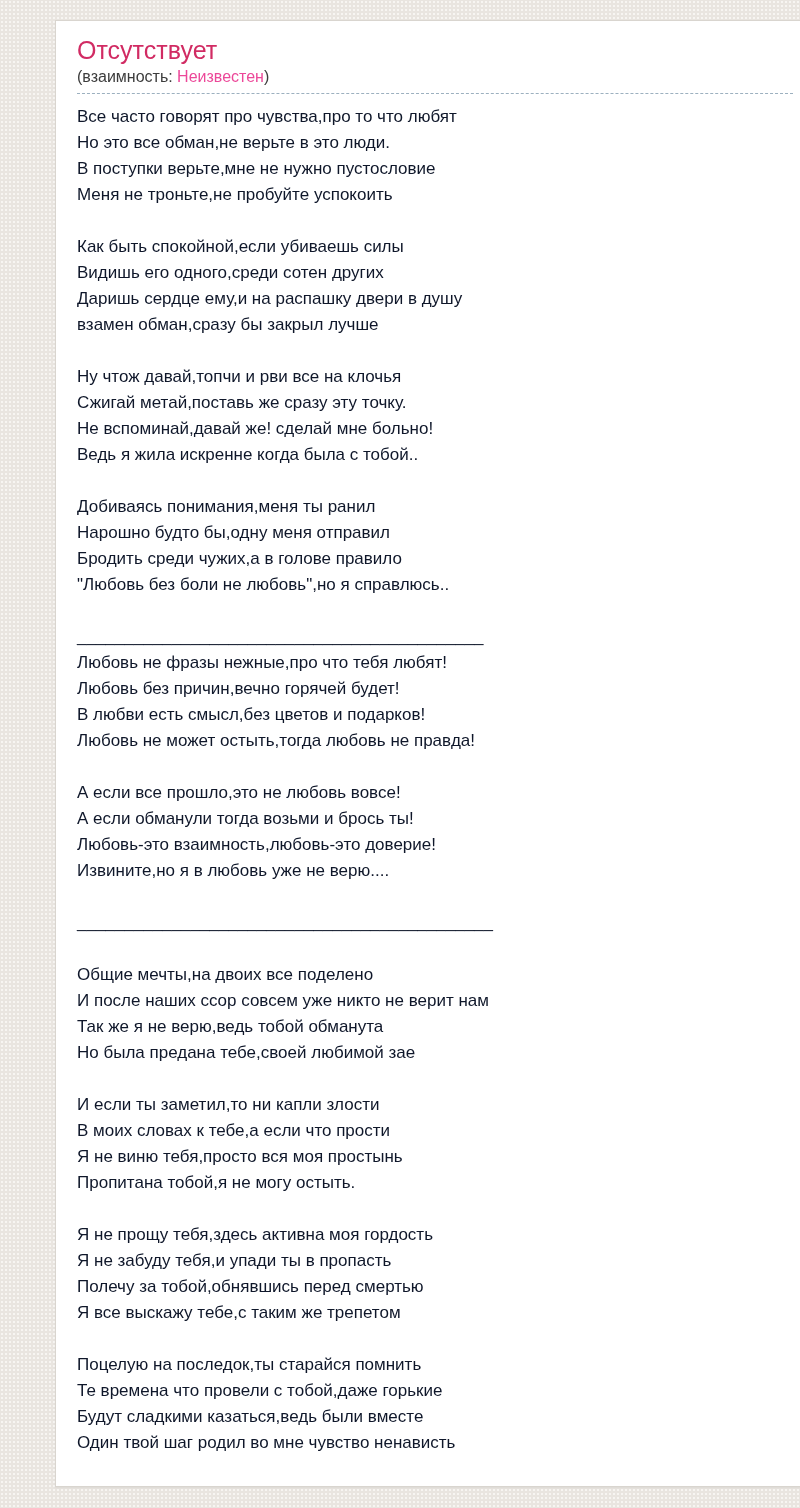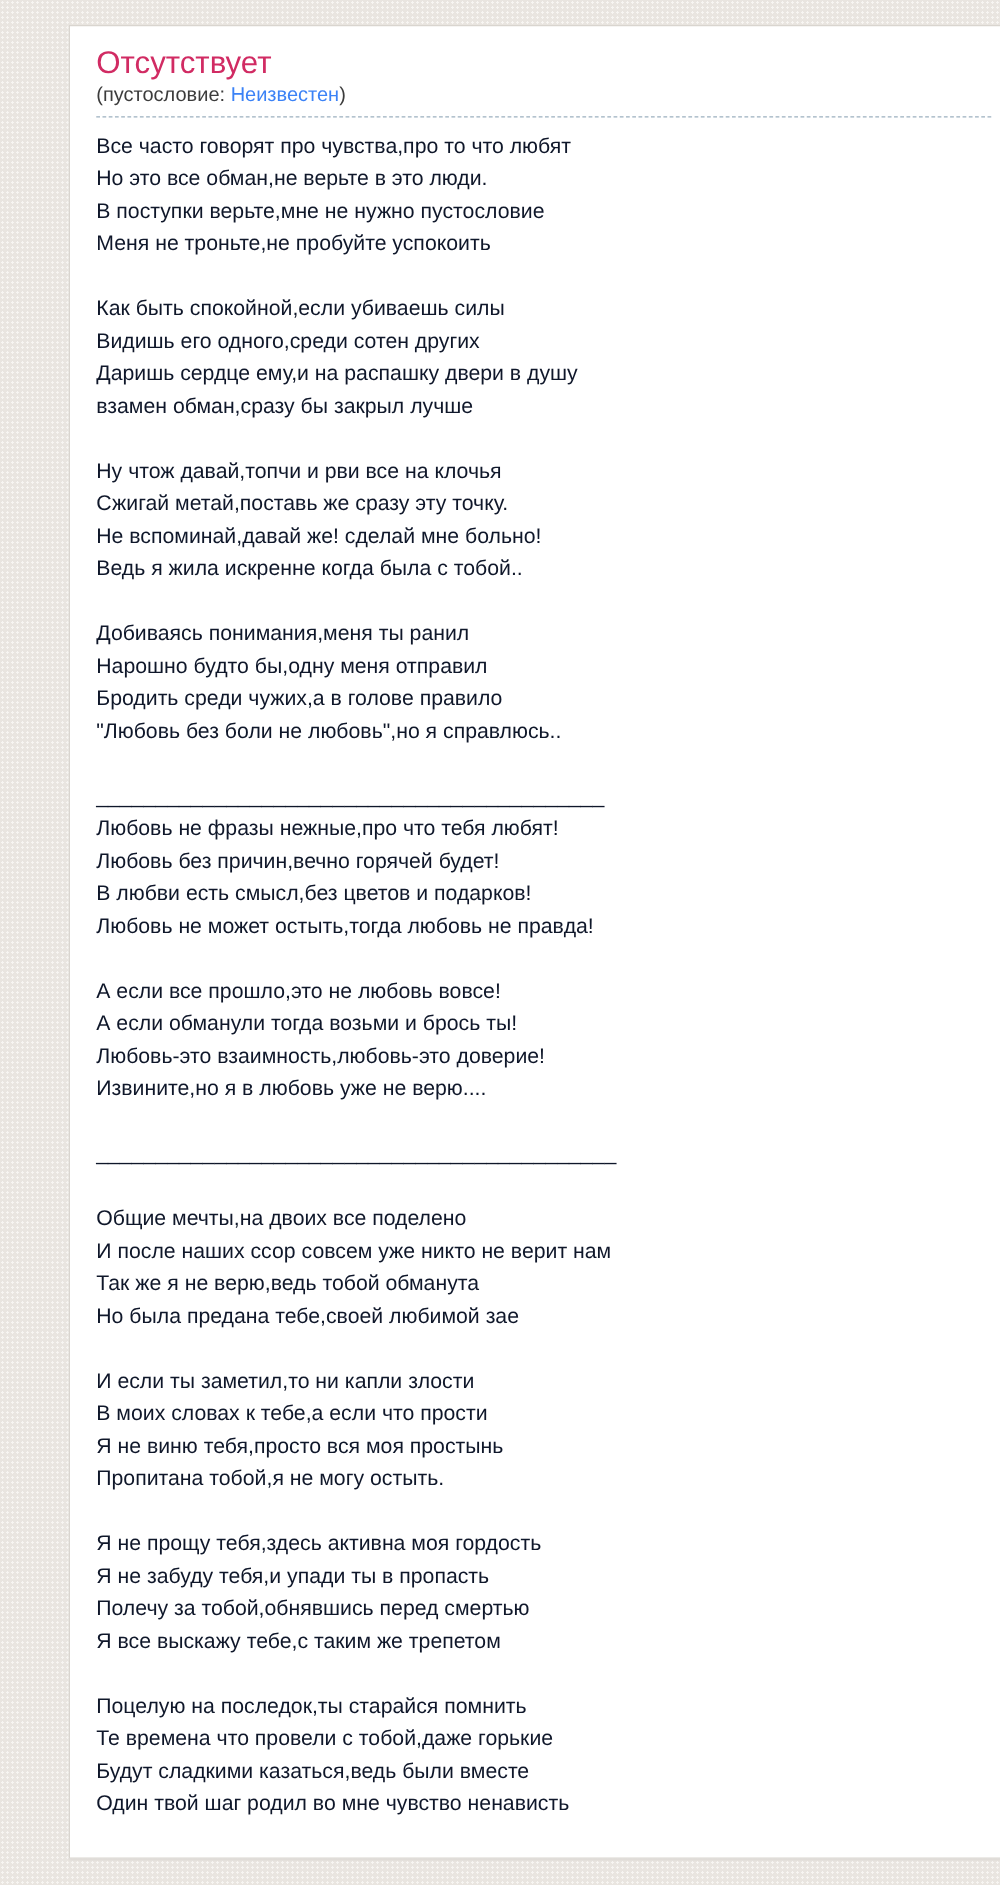--- a/index.html
+++ b/index.html
@@ -37,40 +37,40 @@
   }
   .artist-line {
     margin-top: 2px;
     font-size: 16px;
     line-height: 20px;
     color: #3c3c3c;
     padding-bottom: 6px;
     border-bottom: 1px dashed #9cb0bf;
   }
   .artist-link {
-    color: #3b82f6;
+    color: #ec4899;
     text-decoration: none;
     cursor: pointer;
   }
   .lyrics {
     margin-top: 10px;
     font-size: 17px;
     line-height: 26px;
     color: #0f172a;
     white-space: pre-wrap;
   }
 </style>
 </head>
 <body>
 
 <div class="card">
   <h1 class="song-title">Отсутствует</h1>
 
   <div class="artist-line">
-    <span>(пустословие: </span><a class="artist-link">Неизвестен</a><span>)</span>
+    <span>(взаимность: </span><a class="artist-link">Неизвестен</a><span>)</span>
   </div>
 
   <div class="lyrics">Все часто говорят про чувства,про то что любят
 Но это все обман,не верьте в это люди.
 В поступки верьте,мне не нужно пустословие
 Меня не троньте,не пробуйте успокоить
 
 Как быть спокойной,если убиваешь силы
 Видишь его одного,среди сотен других
 Даришь сердце ему,и на распашку двери в душу

